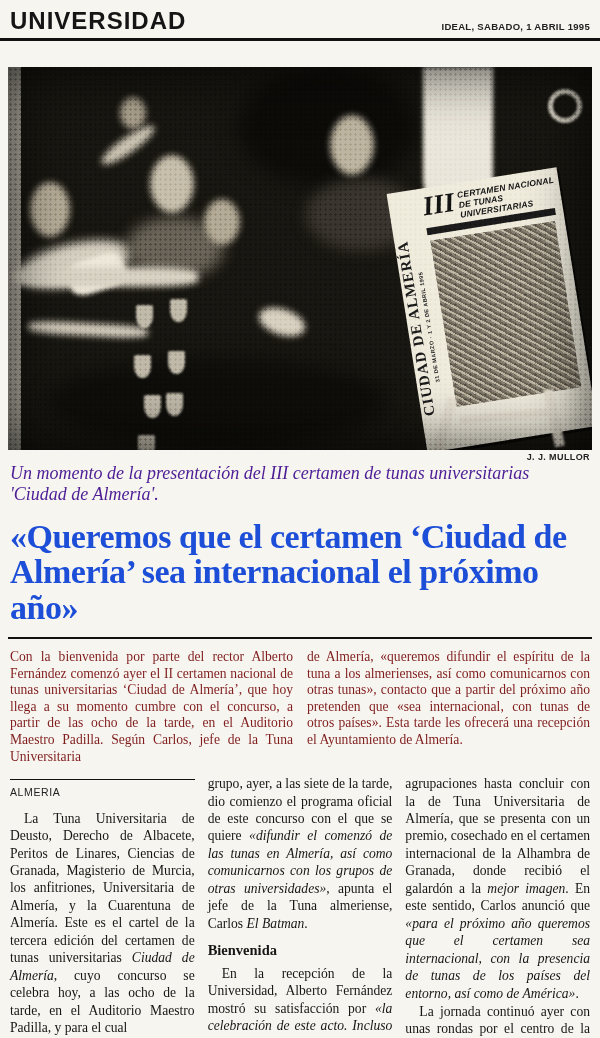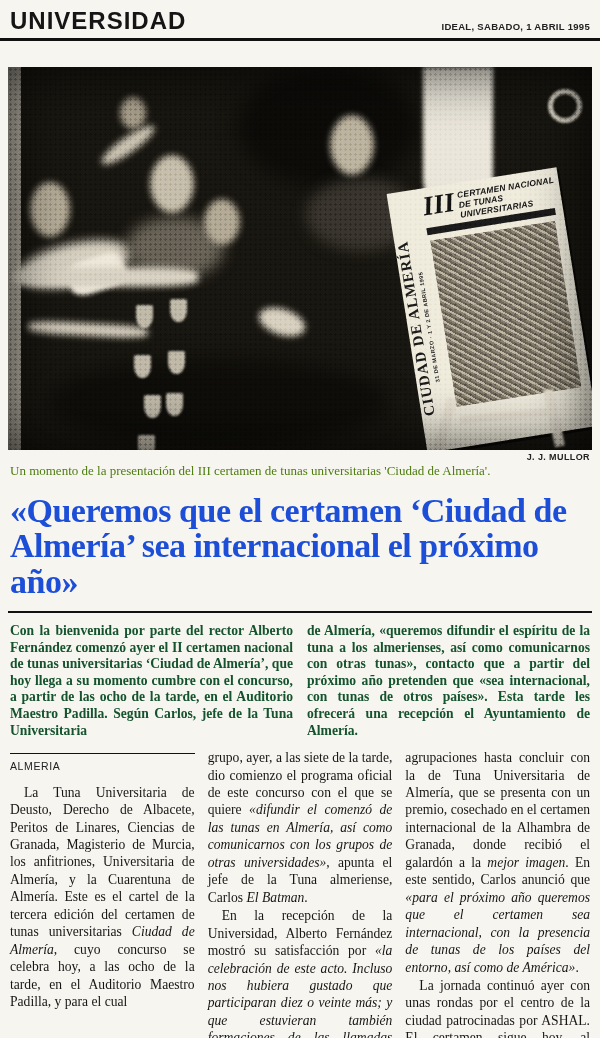--- a/index.html
+++ b/index.html
@@ -68,31 +68,31 @@
       filter:contrast(1.1);}
   .leg{position:absolute;background:#e8e2d4;filter:blur(1px);}
   .leg1{left:432px;top:330px;width:10px;height:56px;transform:rotate(15deg);}
   .leg2{left:541px;top:322px;width:10px;height:58px;transform:rotate(-12deg);}
   .leg3{left:452px;top:345px;width:92px;height:8px;transform:rotate(-5deg);}
   .darkpatch1{left:230px;top:0;width:180px;height:120px;background:#0d0c09;filter:blur(10px);}
   .darkpatch2{left:40px;top:290px;width:340px;height:90px;background:#0f0e0a;filter:blur(10px);}
 
   .photo-credit{margin:2px 10px 0 0;text-align:right;font-family:"Liberation Sans",sans-serif;
                 font-weight:bold;font-size:9px;letter-spacing:.4px;color:#222;}
-  .photo-caption{margin:1px 10px 0 10px;font-size:13px;color:#4d7c0f;}
+  .photo-caption{margin:1px 10px 0 10px;font-style:italic;font-size:18px;color:#4c1d95;}
 
   
   .headline{margin:14px 10px 0 10px;font-weight:bold;font-size:34px;line-height:1.04;
             letter-spacing:-.5px;color:#1d4ed8;}
   .rule{border:0;border-top:2px solid #111;margin:12px 8px 0 8px;}
   .subheadline{margin:5px 10px 0 10px;font-size:19.5px;color:#141414;letter-spacing:.1px;}
 
   
   .lede{display:flex;gap:14px;margin:10px 10px 0 10px;}
-  .lede-col{flex:1;font-weight:bold;font-size:13.6px;line-height:1.22;text-align:justify;color:#14532d;}
+  .lede-col{flex:1;font-weight:normal;font-size:13.6px;line-height:1.22;text-align:justify;color:#7f1d1d;}
 
   
   .bodygrid{display:flex;gap:13px;margin:10px 10px 0 10px;}
   .bodycol{flex:1;font-size:13.6px;line-height:1.285;text-align:justify;color:#171615;}
   .byline-name{font-family:"Liberation Sans",sans-serif;font-weight:bold;font-size:11px;
                letter-spacing:.3px;color:#1a1a1a;padding-top:2px;}
   .byline-rule{border:0;border-top:1.5px solid #111;margin:4px 0 6px 0;}
   .byline-loc{font-family:"Liberation Sans",sans-serif;font-size:10.5px;letter-spacing:.6px;
               color:#222;margin-bottom:10px;}
   .body-p{margin:0 0 1px 0;}
@@ -178,20 +178,21 @@
     <div class="bodycol">
       <hr class="byline-rule">
       <div class="byline-loc">ALMERIA</div>
       <div>
           <p class="body-p indent"><span>La Tuna Universitaria de Deusto, Derecho de Albacete, Peritos de Linares, Ciencias de Granada, Magisterio de Murcia, los anfitriones, Universitaria de Almería, y la Cuarentuna de Almería. Este es el cartel de la tercera edición del certamen de tunas universitarias </span><span class="it">Ciudad de Almería</span><span>, cuyo concurso se celebra hoy, a las ocho de la tarde, en el Auditorio Maestro Padilla, y para el cual </span></p>
         </div>
     </div>
     <div class="bodycol">
       <div>
           <p class="body-p"><span>grupo, ayer, a las siete de la tarde, dio comienzo el programa oficial de este concurso con el que se quiere </span><span class="it">«difundir el comenzó de las tunas en Almería, así como comunicarnos con los grupos de otras universidades»</span><span>, apunta el jefe de la Tuna almeriense, Carlos </span><span class="it">El Batman</span><span>.</span></p>
+          <h3 class="col-subhead">Bienvenida</h3>
           <p class="body-p indent"><span>En la recepción de la Universidad, Alberto Fernández mostró su satisfacción por </span><span class="it">«la celebración de este acto. Incluso nos hubiera gustado que participaran diez o veinte más; y que estuvieran también formaciones de las llamadas cuarentunas»</span></p>
         </div>
     </div>
     <div class="bodycol">
       <div>
           <p class="body-p"><span>agrupaciones hasta concluir con la de Tuna Universitaria de Almería, que se presenta con un premio, cosechado en el certamen internacional de la Alhambra de Granada, donde recibió el galardón a la </span><span class="it">mejor imagen</span><span>. En este sentido, Carlos anunció que </span><span class="it">«para el próximo año queremos que el certamen sea internacional, con la presencia de tunas de los países del entorno, así como de América»</span><span>.</span></p>
           <p class="body-p indent"><span>La jornada continuó ayer con unas rondas por el centro de la ciudad patrocinadas por ASHAL. El certamen sigue hoy, al mediodía, con degustación de cerveza </span></p>
         </div>
     </div>
   </div>

